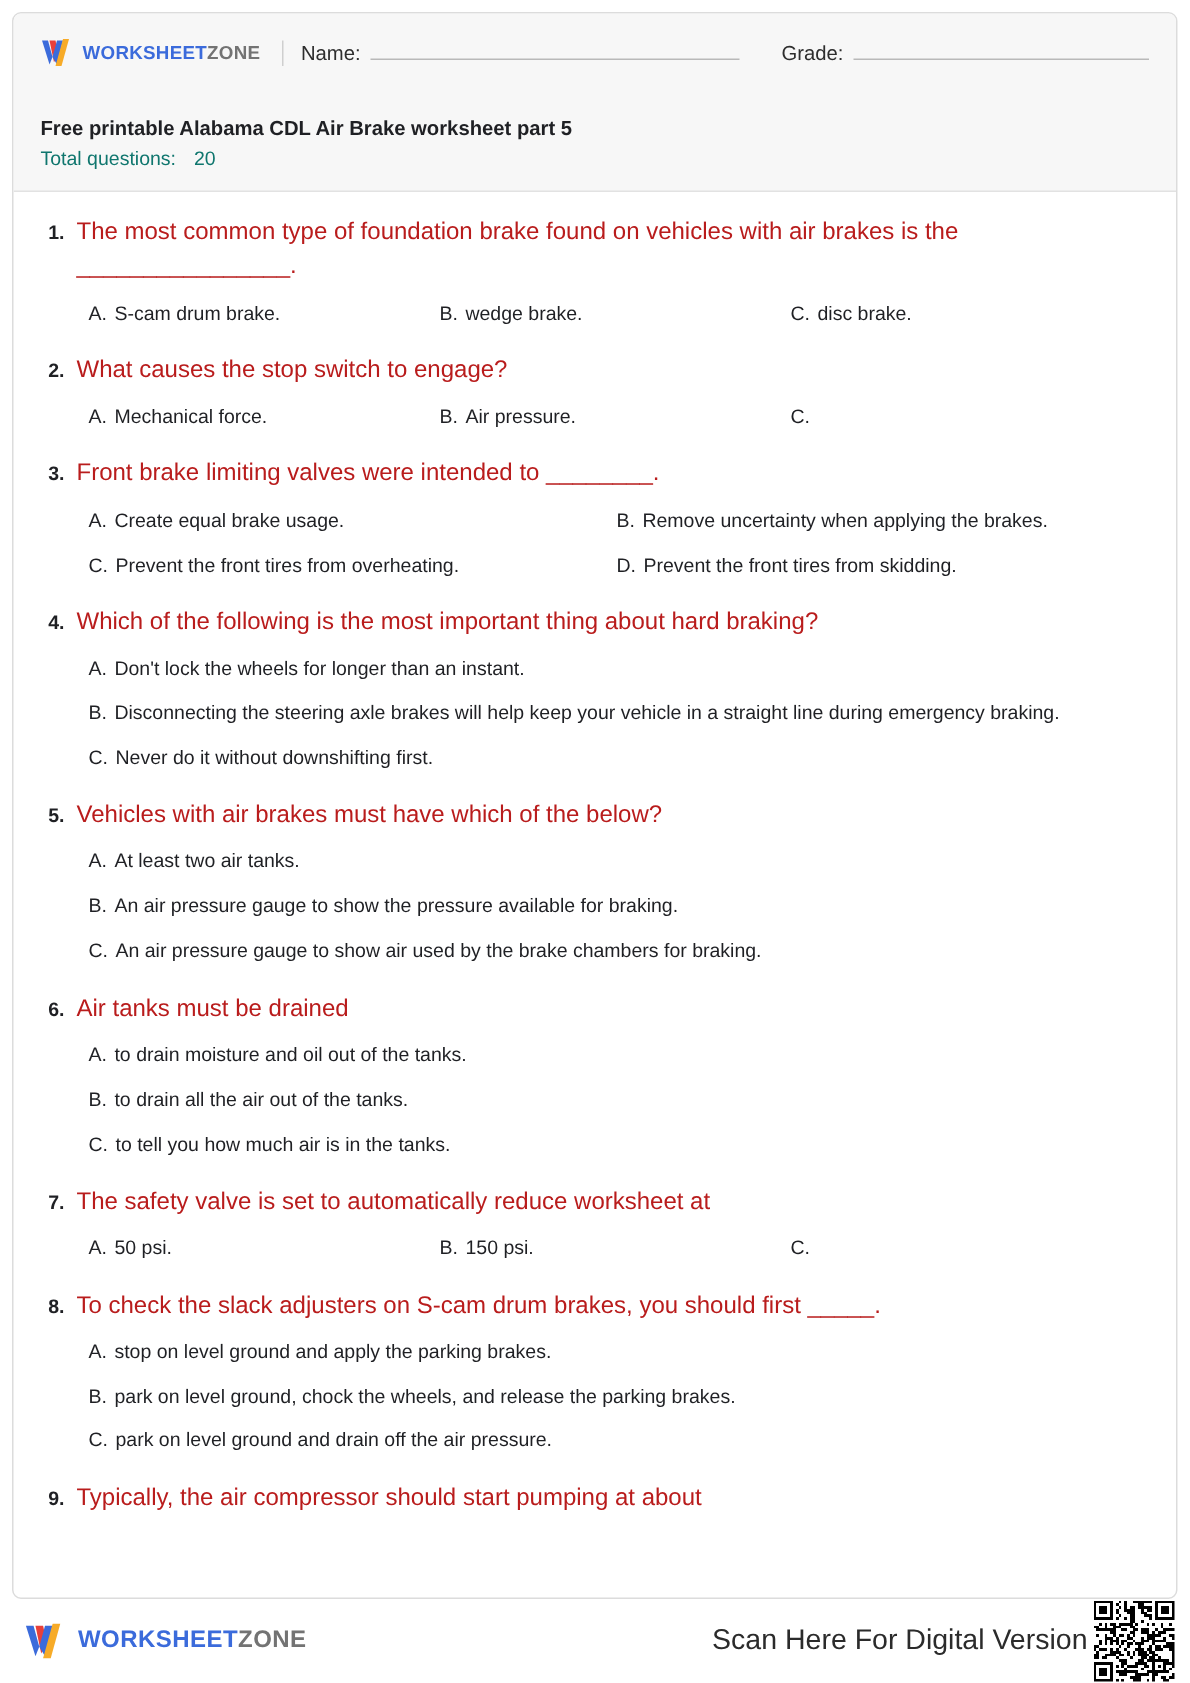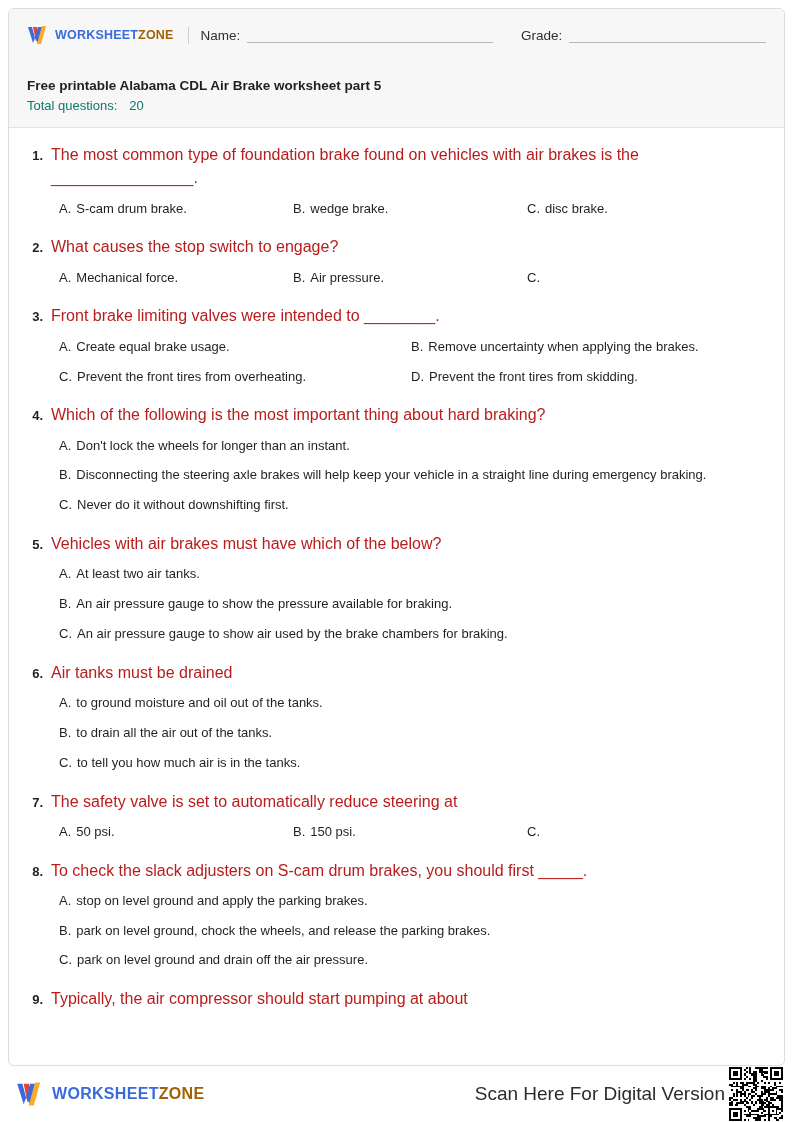--- a/index.html
+++ b/index.html
@@ -56,33 +56,33 @@
   }
   .logo-mark { width: 22px; height: 20px; display: block; }
   .logo-text {
     font-size: 12.5px;
     font-weight: 700;
     letter-spacing: 0.2px;
     line-height: 1;
     white-space: nowrap;
   }
   .logo-text .w { color: #3b6bdb; text-align: right; }
-  .logo-text .z { color: #a16207; }
+  .logo-text .z { color: #737373; }
 
   .logo-divider {
     width: 1px;
     height: 17px;
     background: #cfcfcf;
     margin: 0 12px 0 14px;
     flex: 0 0 auto;
   }
 
   .field {
     display: flex;
-    align-items: flex-end;
+    align-items: flex-start;
     flex: 1 1 auto;
     min-width: 0;
   }
   .field.grade { flex: 0 0 245px; margin-left: 28px; }
 
   .field-label {
     font-size: 13.5px;
     color: #2e2e2e;
     white-space: nowrap;
     flex: 0 0 auto;
@@ -370,36 +370,36 @@
           </div>
         </div>
         <div class="question">
           <div class="q-line">
             <span class="q-num">6.</span>
             <span class="q-text">Air tanks must be drained</span>
           </div>
           <div class="options cols-1">
             <div class="opt">
               <span class="opt-letter">A.</span>
-              <span class="opt-text">to ground moisture and oil out of the tanks.</span>
+              <span class="opt-text">to drain moisture and oil out of the tanks.</span>
             </div>
             <div class="opt">
               <span class="opt-letter">B.</span>
               <span class="opt-text">to drain all the air out of the tanks.</span>
             </div>
             <div class="opt">
               <span class="opt-letter">C.</span>
               <span class="opt-text">to tell you how much air is in the tanks.</span>
             </div>
           </div>
         </div>
         <div class="question">
           <div class="q-line">
             <span class="q-num">7.</span>
-            <span class="q-text">The safety valve is set to automatically reduce steering at</span>
+            <span class="q-text">The safety valve is set to automatically reduce worksheet at</span>
           </div>
           <div class="options cols-3">
             <div class="opt">
               <span class="opt-letter">A.</span>
               <span class="opt-text">50 psi.</span>
             </div>
             <div class="opt">
               <span class="opt-letter">B.</span>
               <span class="opt-text">150 psi.</span>
             </div>

